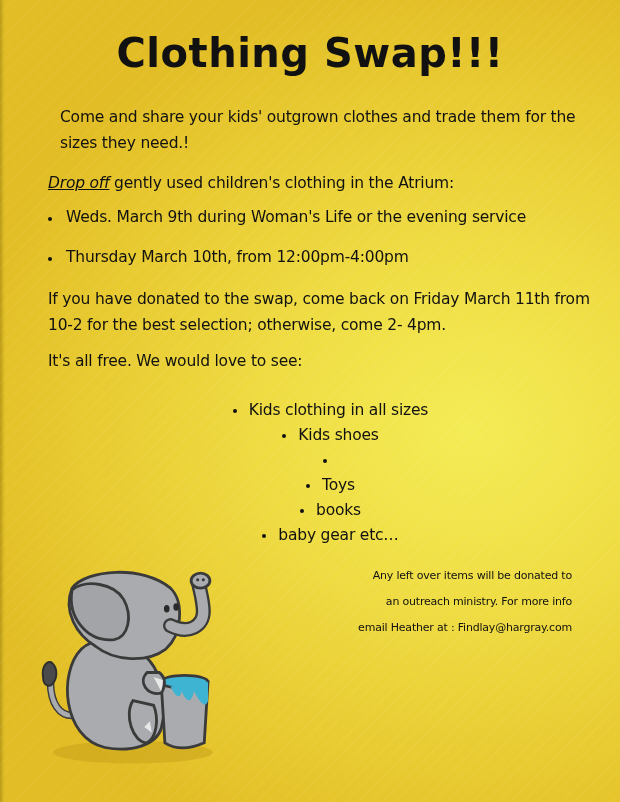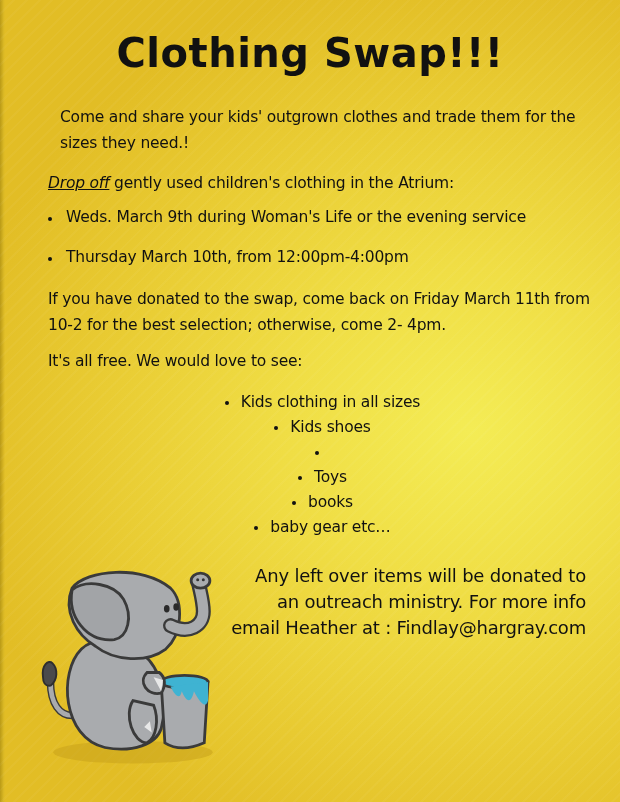--- a/index.html
+++ b/index.html
@@ -56,37 +56,37 @@
       display: inline-block;
       width: 4px; height: 4px; border-radius: 50%;
       background: #111;
       margin-right: 14px;
       margin-top: 3px;
     }
     .center-list {
       position: absolute;
       left: 200px; width: 245px;
       top: 390px;
-      margin: 0; padding: 0;
+      margin: 8px; padding: 0;
       list-style: none;
       text-align: center;
       font-size: 15.5px;
       letter-spacing: -0.2px;
     }
     .center-list li {
       height: 25px;
       line-height: 25px;
     }
     .center-list .dot { margin-right: 12px; vertical-align: middle; margin-top: 0; }
     .note {
       position: absolute;
-      right: 34px;
+      right: 48px;
       top: 563px;
       text-align: right;
-      font-size: 18px;
+      font-size: 11px;
       line-height: 26px;
       margin: 0;
       letter-spacing: -0.2px;
     }
     .elephant {
       position: absolute;
       left: 28px;
       top: 560px;
       width: 210px;
       height: 225px;

